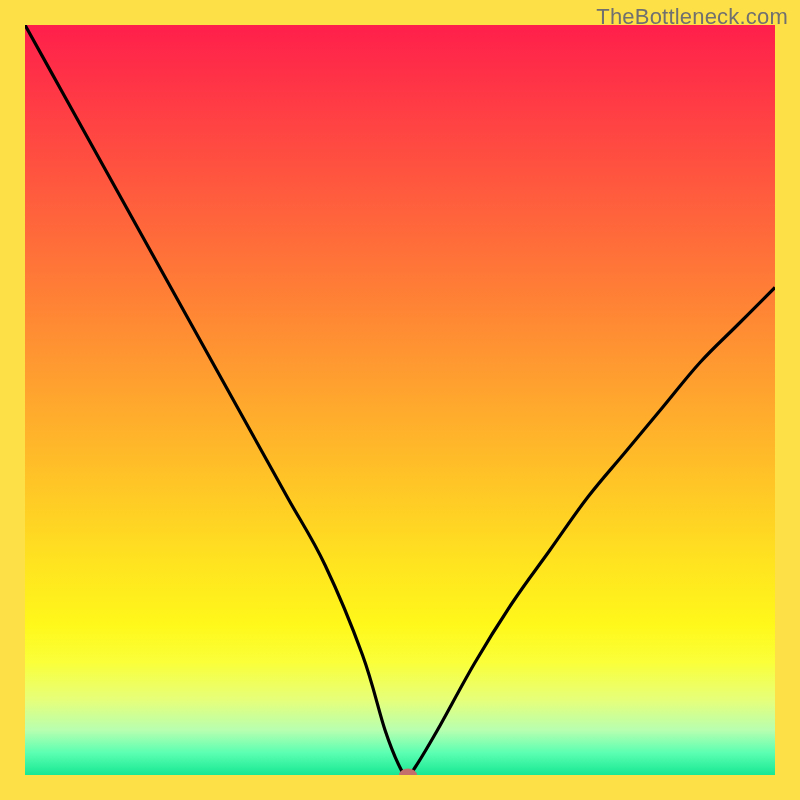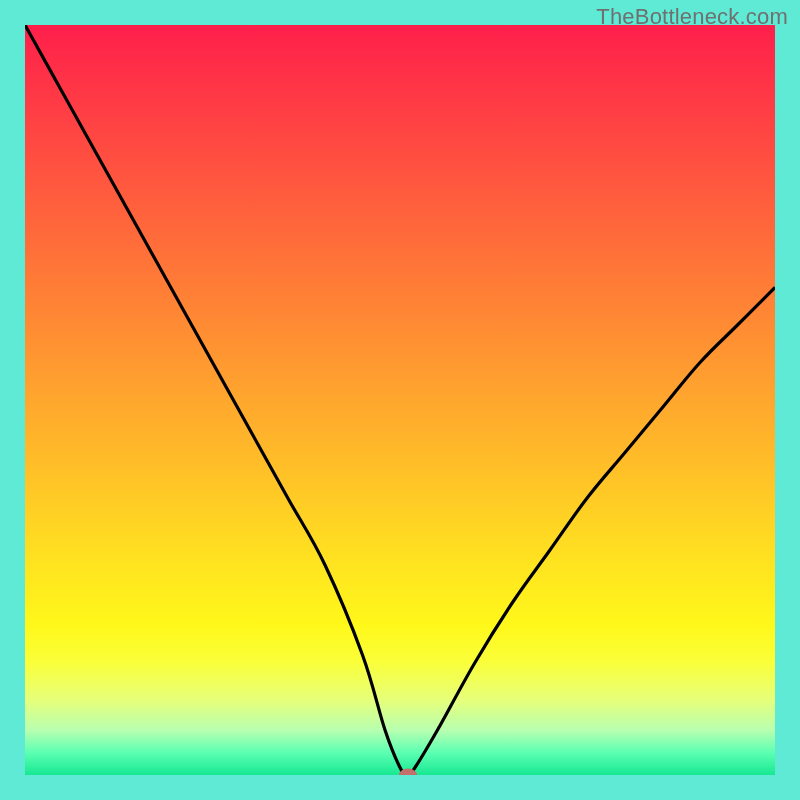--- a/index.html
+++ b/index.html
@@ -8,21 +8,21 @@
     width: 800px;
     height: 800px;
     background: #000;
     overflow: hidden;
     font-family: Arial, Helvetica, sans-serif;
   }
   .frame {
     position: relative;
     width: 800px;
     height: 800px;
-    background: #5eead4;
+    background: #fde047;
   }
   .watermark {
     position: absolute;
     top: 4px;
     right: 12px;
     color: #707070;
     font-size: 22px;
     font-weight: 500;
     letter-spacing: 0.2px;
     z-index: 10;

